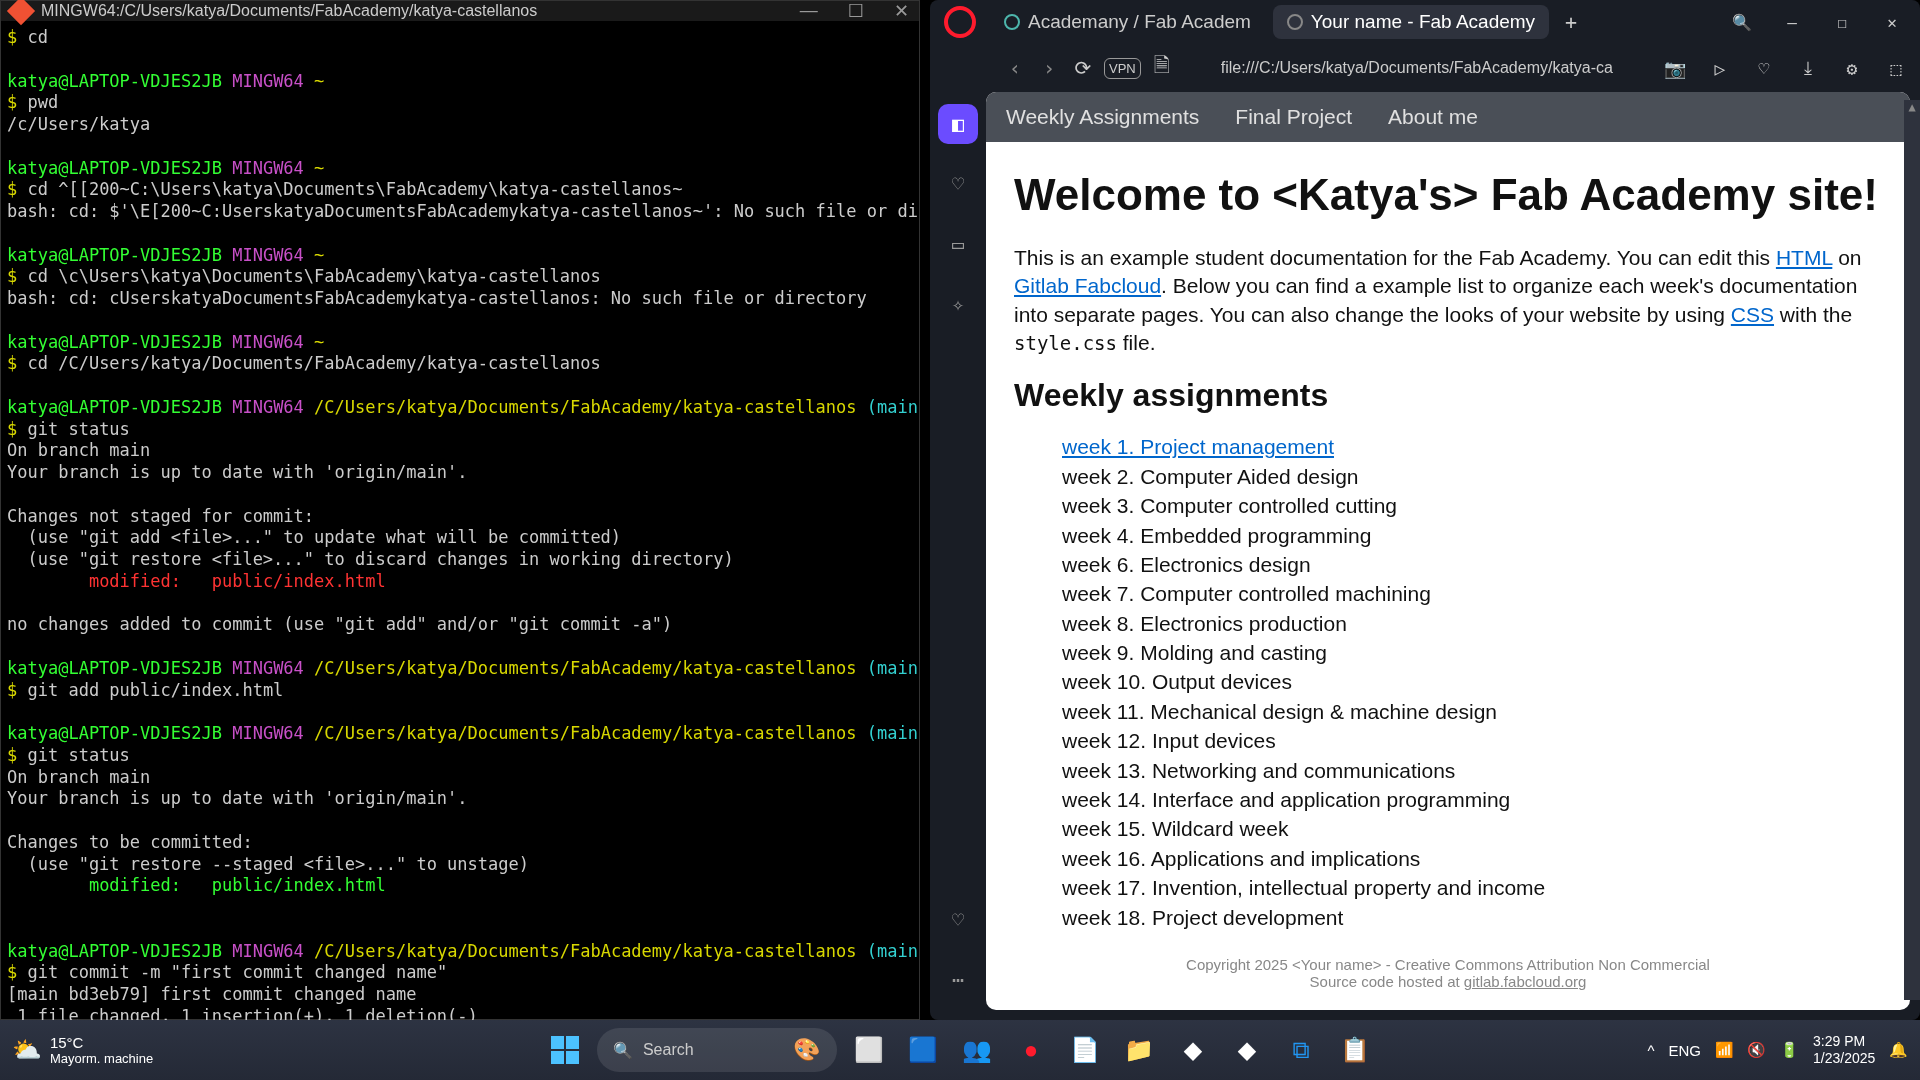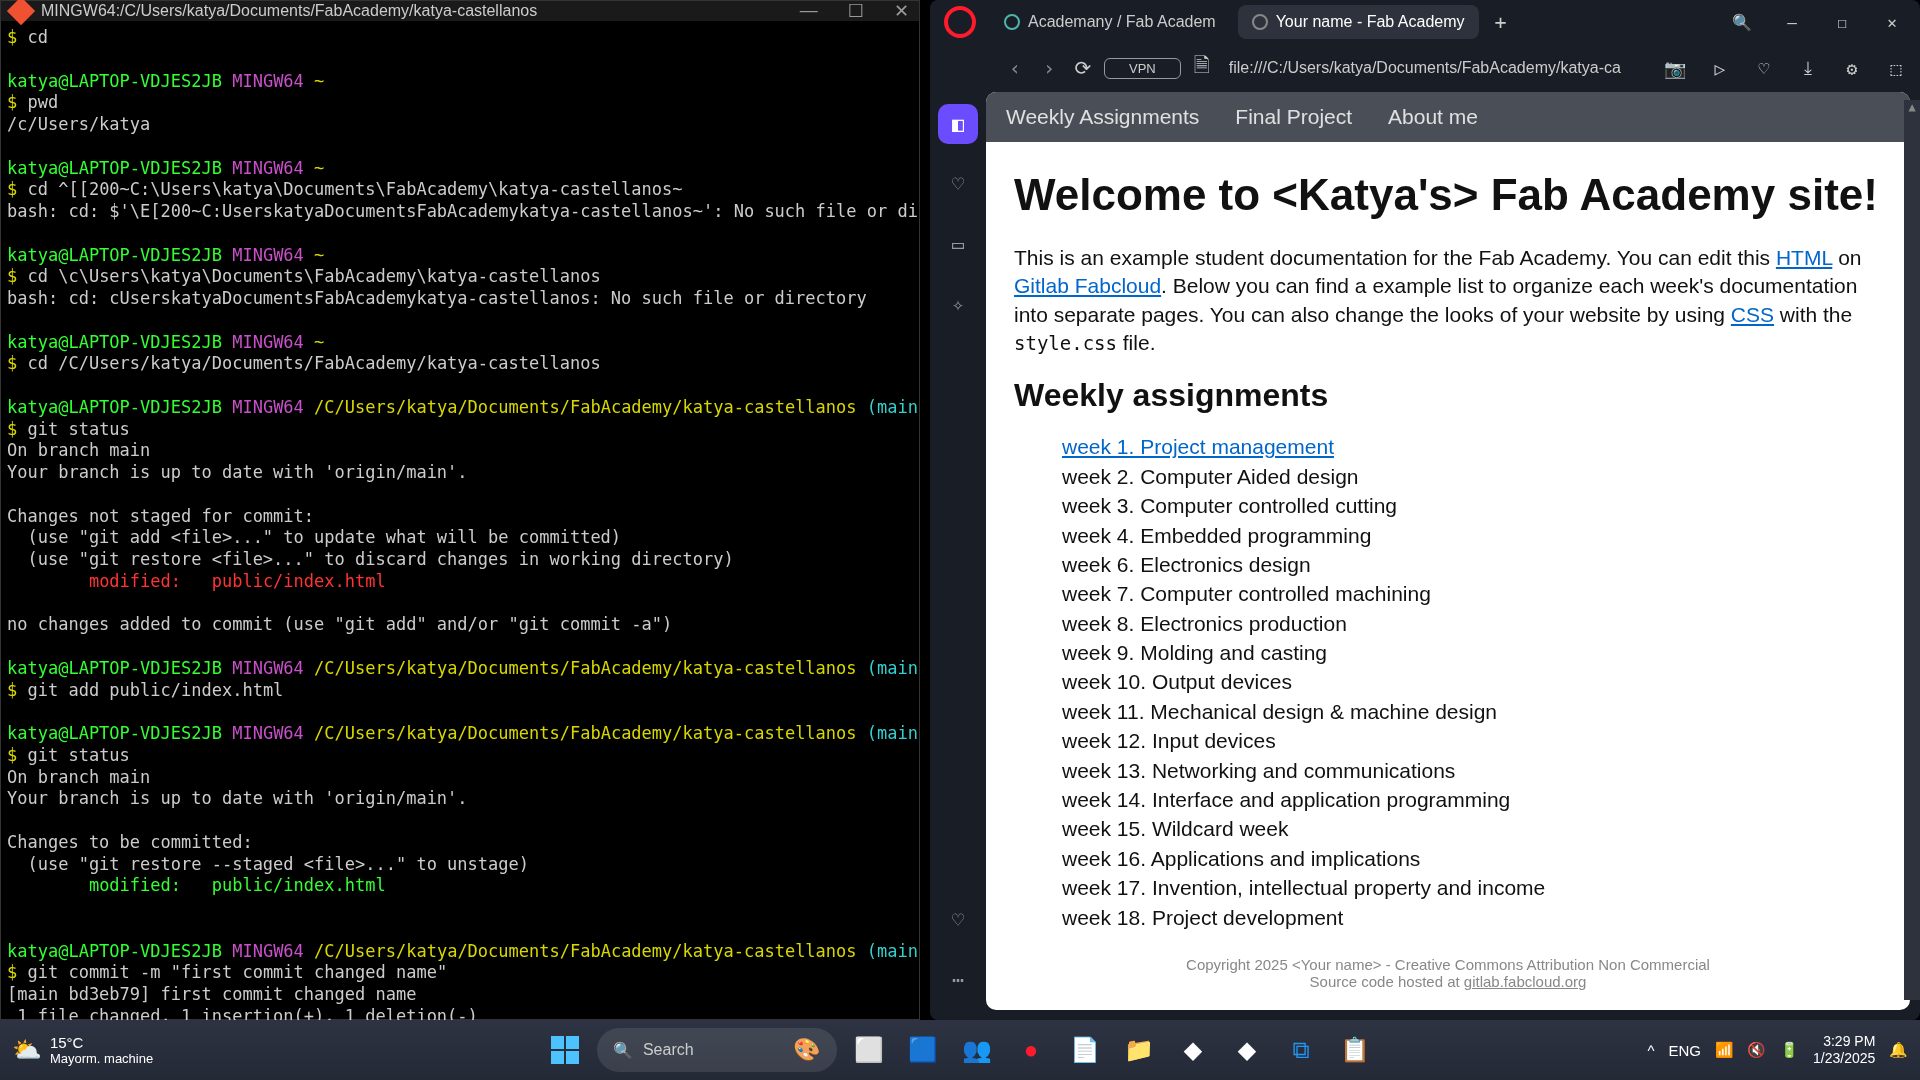--- a/index.html
+++ b/index.html
@@ -15,35 +15,35 @@
 .term-body .host { color: #c850c8; }
 .term-body .path { color: #d8d800; }
 .term-body .branch { color: #33d0d0; }
 .term-body .red { color: #ff3333; }
 .term-body .grn { color: #33ff33; }
 
 
 .browser { position: absolute; left: 930px; top: 0; width: 990px; height: 1020px; background: #191d25; border-radius: 8px; display: flex; flex-direction: column; }
 .br-top { height: 44px; display: flex; align-items: center; padding: 0 8px; gap: 8px; }
 .opera-o { width: 32px; height: 32px; border-radius: 50%; border: 4px solid #ff1b2d; display: flex; align-items: center; justify-content: center; margin: 0 6px; }
-.tab { height: 34px; padding: 0 14px; display: flex; align-items: center; gap: 8px; font-size: 16px; color: #ccc; font-family: "Segoe UI", sans-serif; border-radius: 8px; }
+.tab { height: 34px; padding: 0 14px; display: flex; align-items: center; gap: 8px; font-size: 19px; color: #ccc; font-family: "Segoe UI", sans-serif; border-radius: 8px; }
 .tab.active { background: #2e323d; color: #fff; }
 .tab-ico { width: 16px; height: 16px; border-radius: 50%; border: 2px solid #4db6ac; }
 .tab.active .tab-ico { border-color: #888; }
 .new-tab { width: 28px; height: 28px; display: flex; align-items: center; justify-content: center; color: #ccc; font-size: 20px; border-radius: 6px; }
 .win-controls { margin-left: auto; display: flex; gap: 10px; color: #ccc; }
 .win-controls span { width: 40px; height: 36px; display: flex; align-items: center; justify-content: center; font-size: 16px; }
 
 .br-toolbar { height: 48px; display: flex; align-items: center; padding: 0 8px; gap: 8px; }
 .br-sidebar { width: 56px; background: transparent; display: flex; flex-direction: column; align-items: center; gap: 20px; padding-top: 12px; }
 .tb-ico { width: 32px; height: 32px; display: flex; align-items: center; justify-content: center; color: #ccc; font-size: 18px; border-radius: 6px; }
 .nav-ico { color: #888; font-size: 20px; width: 26px; text-align: center; }
 .nav-ico.active { color: #ccc; }
-.vpn-badge { border: 1px solid #999; border-radius: 6px; padding: 2px 24px; font-size: 13px; color: #ccc; font-family: "Segoe UI", sans-serif; }
-.url-bar { flex: 1; background: transparent; border: none; color: #ccc; font-size: 16px; font-family: "Segoe UI", sans-serif; padding: 0 6px; }
+.vpn-badge { border: 1px solid #999; border-radius: 6px; padding: 2px 4px; font-size: 13px; color: #ccc; font-family: "Segoe UI", sans-serif; }
+.url-bar { flex: 1; background: transparent; border: none; color: #ccc; font-size: 16px; font-family: "Segoe UI", sans-serif; padding: 0 6px; margin-left: 32px; }
 .tb-right { display: flex; gap: 12px; align-items: center; }
 
 .br-main { display: flex; flex: 1; overflow: hidden; }
 .sb-ico { width: 40px; height: 40px; display: flex; align-items: center; justify-content: center; color: #999; font-size: 20px; border-radius: 10px; }
 .sb-ico.active { background: #6b4cff; color: #fff; }
 .sb-bottom { margin-top: auto; margin-bottom: 20px; display: flex; flex-direction: column; gap: 20px; }
 
 .page-wrap { flex: 1; background: #ffffff; margin: 0 10px 10px 0; border-radius: 10px; overflow: hidden; display: flex; flex-direction: column; }
 .page-nav { background: #4a4f57; height: 60px; display: flex; align-items: center; gap: 36px; padding: 0 20px; }
 .page-nav a { color: #e0e0e0; font-size: 21px; text-decoration: none; font-family: Arial, sans-serif; }
@@ -63,21 +63,21 @@
 .taskbar { position: absolute; bottom: 0; left: 0; width: 1920px; height: 60px; background: linear-gradient(180deg, #2d3342, #242936); display: flex; align-items: center; padding: 0 12px; font-family: "Segoe UI", sans-serif; color: #fff; }
 .weather { display: flex; align-items: center; gap: 8px; font-size: 15px; }
 .weather .cloud { font-size: 24px; }
 .weather .sml { font-size: 13px; display: block; }
 .tb-center { position: absolute; left: 50%; transform: translateX(-50%); display: flex; align-items: center; gap: 10px; }
 .tb-app { width: 44px; height: 44px; display: flex; align-items: center; justify-content: center; border-radius: 6px; font-size: 24px; }
 .search-box { height: 44px; width: 240px; background: rgba(255,255,255,0.1); border-radius: 22px; display: flex; align-items: center; padding: 0 16px; gap: 10px; color: #ccc; }
 .win-logo { width: 28px; height: 28px; display: grid; grid-template-columns: 1fr 1fr; gap: 2px; }
 .win-logo span { background: #4cc2ff; }
 .tb-tray { margin-left: auto; display: flex; align-items: center; gap: 14px; font-size: 15px; }
-.tray-time { text-align: right; font-size: 14px; line-height: 1.2; }
+.tray-time { font-size: 14px; line-height: 1.2; }
 .scrollcorner { position: absolute; right: 0; top: 100px; width: 16px; height: 20px; color: #888; text-align: center; font-size: 12px; background: #2e323d; }
 .scrolltrack { position: absolute; right: 0; top: 120px; width: 16px; bottom: 20px; background: #2e323d; }
 </style>
 </head>
 <body>
 
 <div class="terminal">
   <div class="term-titlebar">
     <span class="git-icon"></span>
     <span>MINGW64:/C/Users/katya/Documents/FabAcademy/katya-castellanos</span>

